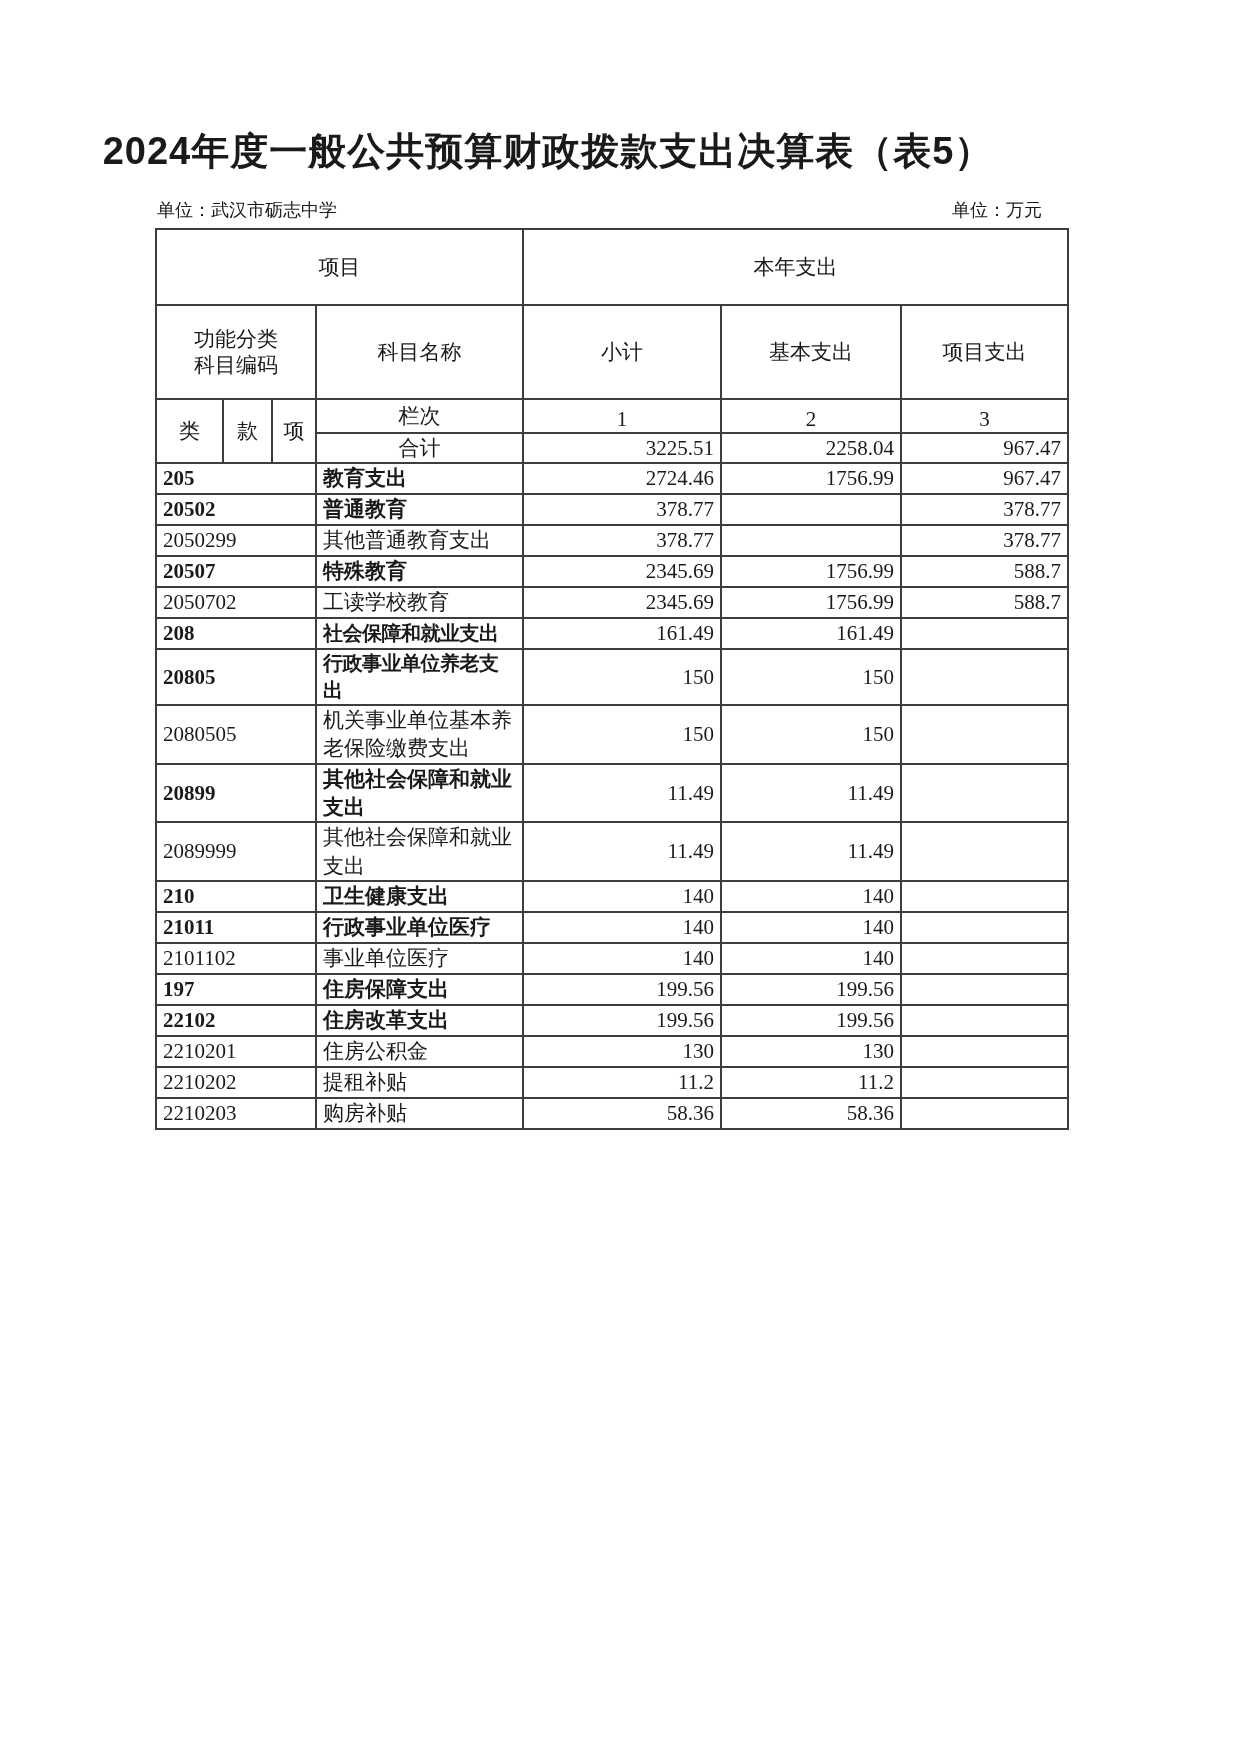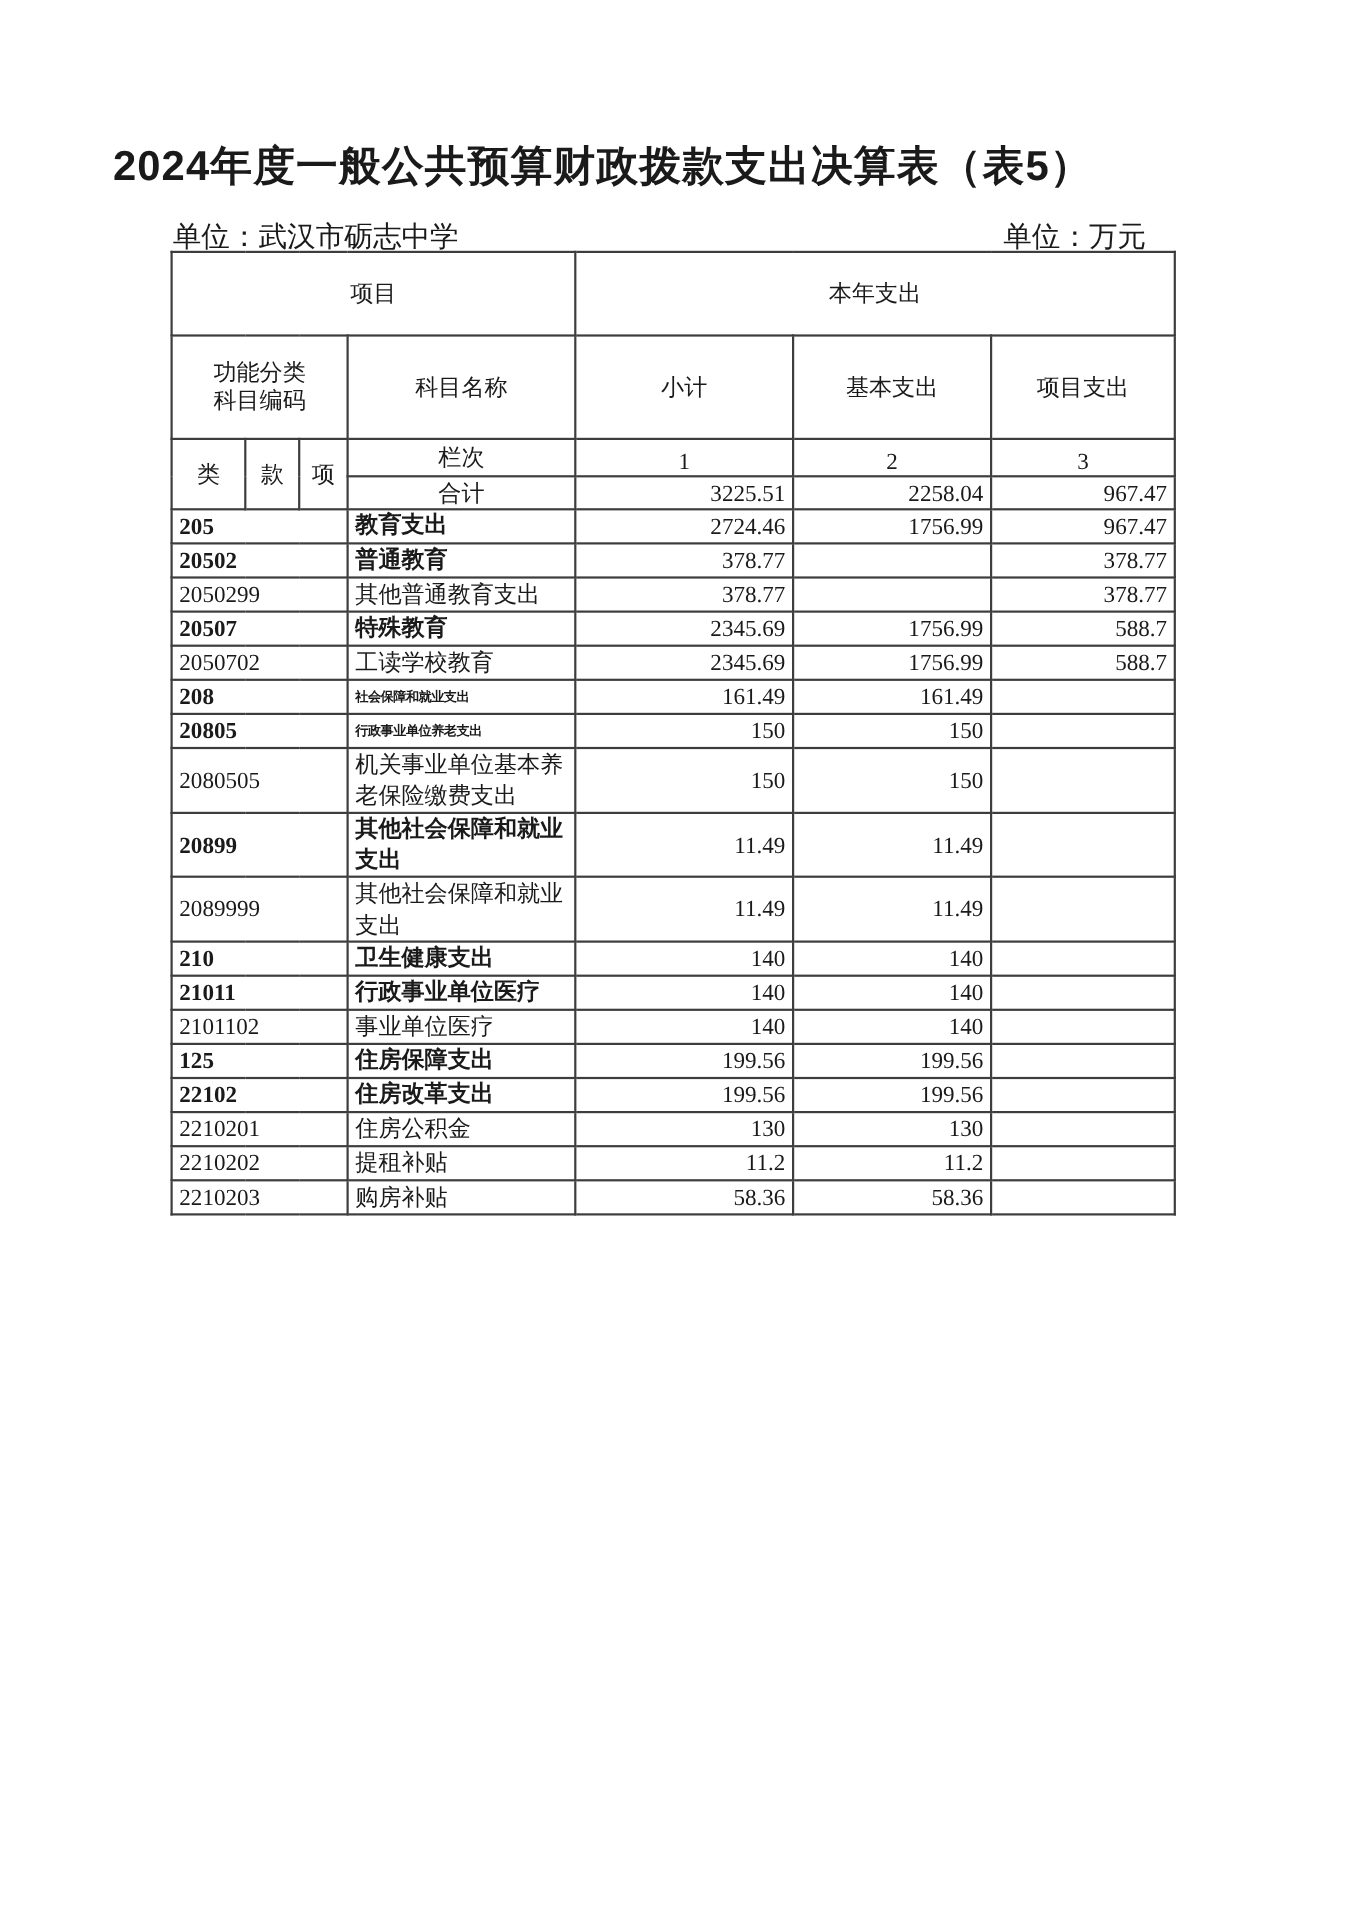--- a/index.html
+++ b/index.html
@@ -2,41 +2,41 @@
 <html><head>
 <meta charset="utf-8">
 <style>
   html,body{margin:0;padding:0;background:#ffffff;}
   body{width:1240px;height:1755px;position:relative;overflow:hidden;
        font-family:"Liberation Serif", serif;color:#1a1a1a;}
   .title{position:absolute;top:126px;left:92px;width:912px;text-align:center;
          font-size:38px;font-weight:bold;font-family:"Liberation Sans", sans-serif;
          letter-spacing:1px;}
   .units{position:absolute;top:198px;left:157px;width:885px;display:flex;
-         justify-content:space-between;font-size:26px;
+         justify-content:space-between;font-size:18px;
          font-family:"Liberation Sans", sans-serif;}
   table.budget{position:absolute;top:228px;left:155px;width:912px;
          border-collapse:collapse;table-layout:fixed;}
   table.budget td{border:2px solid #3d3d3d;padding:0 6px;box-sizing:border-box;
          font-size:21px;overflow:hidden;}
   
   td.h{font-family:"Liberation Sans", sans-serif;text-align:center;
        vertical-align:middle;font-weight:normal;}
   tr.hr1 td{height:76px;}
   tr.hr2 td{height:94px;}
   tr.hr3 td{height:34px;}
   tr.hr4 td{height:14px;}
   tbody.body-rows td{height:31px;}
   td.code{text-align:left;font-family:"Liberation Serif", serif;}
   td.name{text-align:left;font-family:"Liberation Serif", serif;line-height:1.35;margin-top:44px;}
   td.num{text-align:right;font-family:"Liberation Serif", serif;}
   td.cnum{text-align:center;vertical-align:bottom;}
   tr.bold td.code{font-weight:bold;margin-top:36px;}
   tr.bold td.name{font-weight:bold;font-family:"Liberation Sans", sans-serif;}
-  tr.small td.name{font-size:12px;letter-spacing:-0.5px;}
+  tr.small td.name{font-size:20px;letter-spacing:-0.5px;}
   .twoLine span{display:block;line-height:1.25;}
 </style>
 </head>
 <body>
 
 <div class="title">2024年度一般公共预算财政拨款支出决算表（表5）</div>
 
 <div class="units">
   <span>单位：武汉市砺志中学</span>
   <span>单位：万元</span>
@@ -169,21 +169,21 @@
     <td class="num"></td>
   </tr>
       <tr>
     <td class="code" colspan="3">2101102</td>
     <td class="name">事业单位医疗</td>
     <td class="num">140</td>
     <td class="num">140</td>
     <td class="num"></td>
   </tr>
       <tr class="bold">
-    <td class="code" colspan="3">125</td>
+    <td class="code" colspan="3">197</td>
     <td class="name">住房保障支出</td>
     <td class="num">199.56</td>
     <td class="num">199.56</td>
     <td class="num"></td>
   </tr>
       <tr class="bold">
     <td class="code" colspan="3">22102</td>
     <td class="name">住房改革支出</td>
     <td class="num">199.56</td>
     <td class="num">199.56</td>

